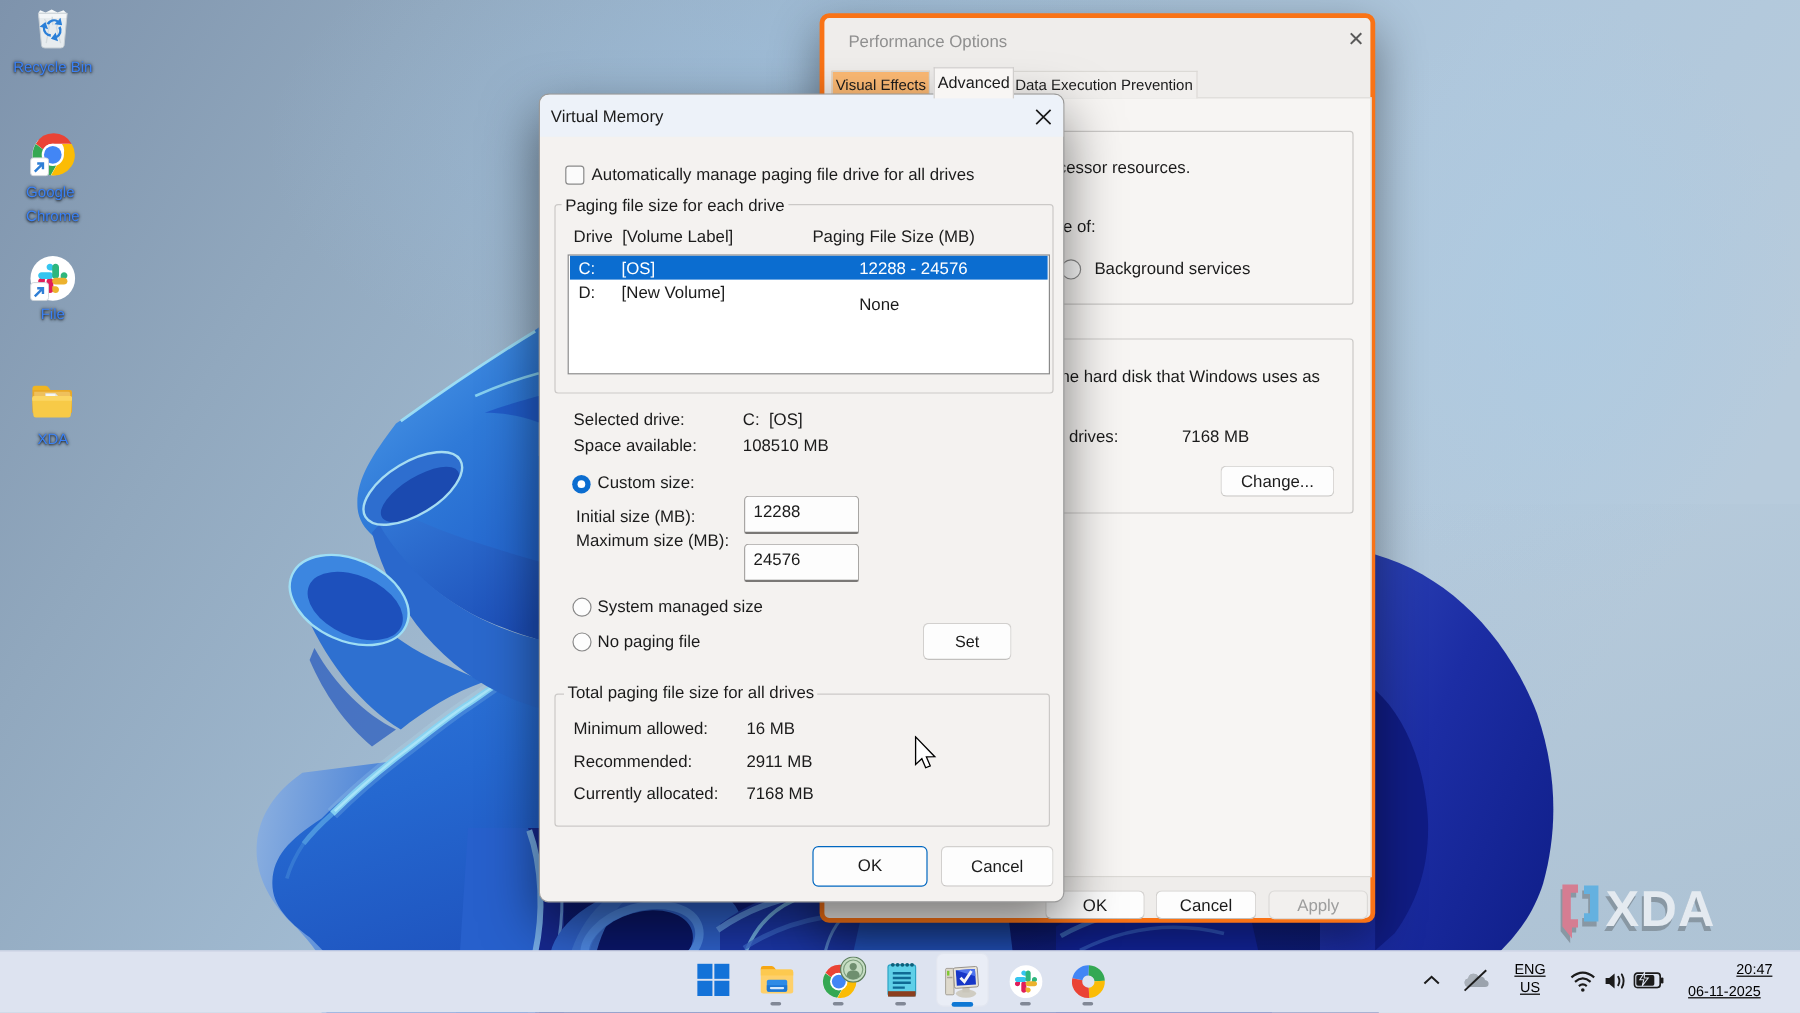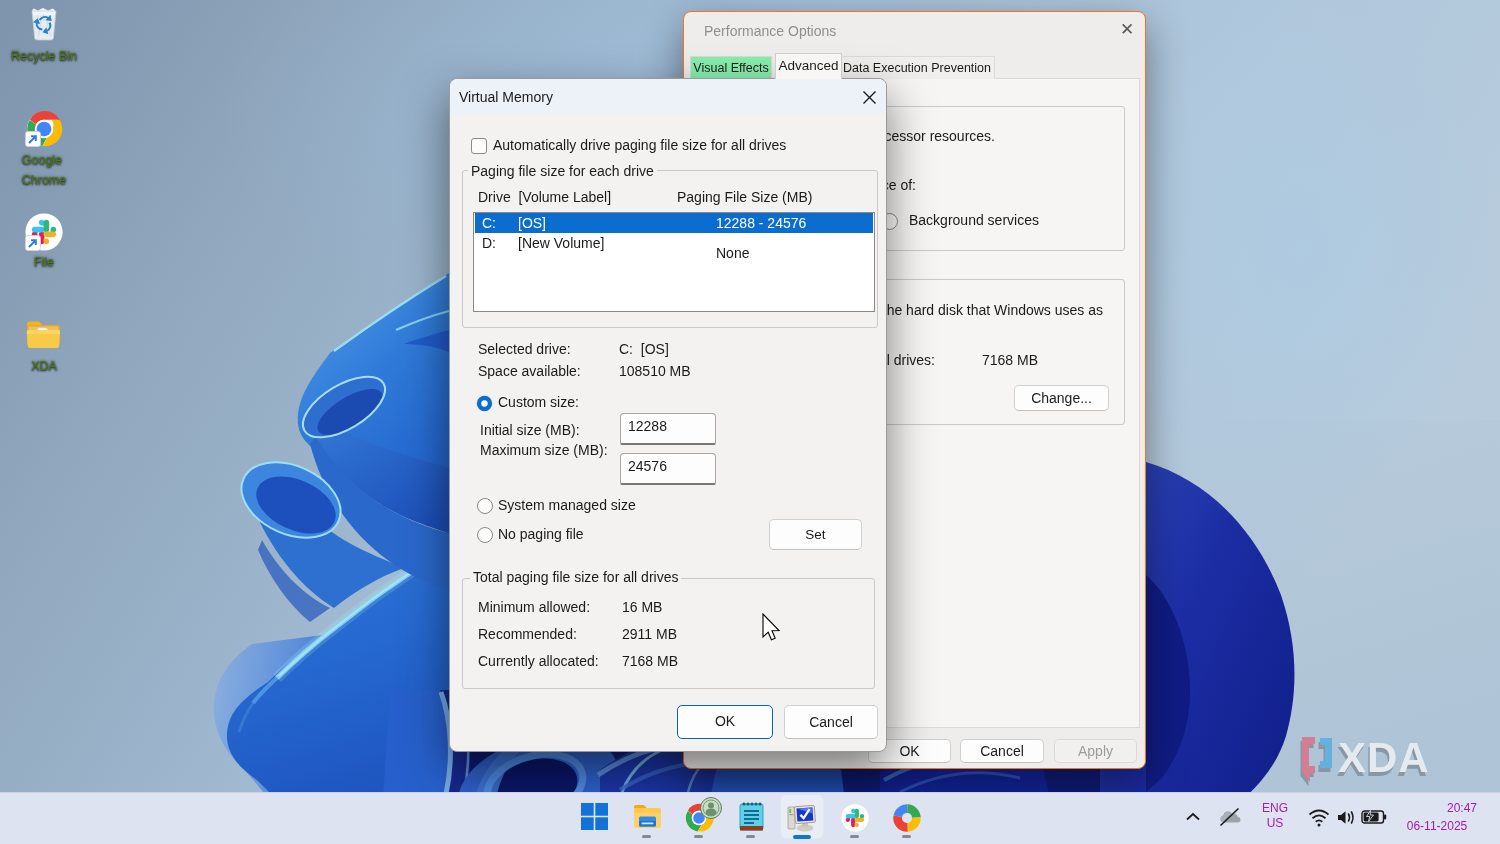--- a/index.html
+++ b/index.html
@@ -2,41 +2,41 @@
 <html><head>
 <meta charset="utf-8">
 <style>
 html,body{margin:0;padding:0;}
 body{width:1500px;height:844px;overflow:hidden;position:relative;
   font-family:"Liberation Sans",sans-serif;}
 #screen{position:absolute;left:0;top:0;width:1500px;height:844px;overflow:hidden;}
 .abs{position:absolute;}
 
 #wall{position:absolute;left:0;top:0;}
-.dlabel{position:absolute;color:#4d7c0f;font-size:12.5px;line-height:15px;
+.dlabel{position:absolute;color:#3b82f6;font-size:12.5px;line-height:15px;
   text-shadow:0 1px 2px rgba(0,0,0,.85),0 0 3px rgba(0,0,0,.6);white-space:nowrap;transform:translateX(-50%);}
 
 #perf{position:absolute;left:683px;top:11px;width:463px;height:758px;
-  background:#efedeb;border-radius:8px;border:1px solid #f97316;box-sizing:border-box;
+  background:#efedeb;border-radius:8px;border:4px solid #f97316;box-sizing:border-box;
   box-shadow:0 15px 40px rgba(0,0,0,.42);font-size:14px;color:#1b1b1b;}
 #vm{position:absolute;left:449px;top:78px;width:438px;height:674px;
   background:#f4f2f0;border-radius:8px;border:1px solid #9a9a9a;box-sizing:border-box;
   box-shadow:0 18px 45px rgba(0,0,0,.5);font-size:14px;color:#1b1b1b;}
 #vm .title{position:absolute;left:0;top:0;right:0;height:35px;background:#edf2f9;
   border-radius:8px 8px 0 0;}
 .groupbox{position:absolute;border:1px solid #cbc9c7;border-radius:3px;box-sizing:border-box;}
 .btn{position:absolute;background:#fdfdfd;border:1px solid #d2d0ce;border-bottom-color:#c2c0be;
   border-radius:5px;box-sizing:border-box;text-align:center;color:#1b1b1b;}
 .inp{position:absolute;background:#fdfdfd;border:1px solid #a8a6a4;border-bottom:2px solid #7a7876;
   border-radius:4px 4px 2px 2px;box-sizing:border-box;}
 
 #taskbar{position:absolute;left:0;top:792px;width:1500px;height:52px;background:#dde3f0;
   border-top:1px solid #ccd3e4;box-sizing:border-box;}
 .pill{position:absolute;top:42px;width:9px;height:3px;border-radius:2px;background:#818896;}
-.tray{color:#a21caf;font-size:12px;}
+.tray{color:#000000;font-size:12px;text-decoration:underline;}
 </style>
 </head>
 <body>
 <div id="screen">
 
 <svg id="wall" width="1500" height="844" viewBox="0 0 1500 844">
  <defs>
   <linearGradient id="sky" x1="0" y1="0" x2="1" y2="0.35">
     <stop offset="0" stop-color="#7e93ac"></stop>
     <stop offset="0.22" stop-color="#91a8be"></stop>
@@ -228,21 +228,21 @@
     <path d="M26 6 L38 6 L38 36 L26 36 L26 29 L31 29 L31 13 L26 13 Z" fill="#64b1e0"></path>
     <text x="44" y="40" font-family="Liberation Sans, sans-serif" font-weight="bold" font-size="42" letter-spacing="1" fill="#e4eaf0">XDA</text>
   </svg>
 </div>
 
 <div id="perf">
   <div class="abs" style="left:20px;top:11px;font-size:14px;color:#8f8f8f;">Performance Options</div>
   <div class="abs" style="left:434px;top:9px;width:18px;height:18px;color:#5a5a5a;font-size:17px;line-height:18px;text-align:center;">✕</div>
 
   <div class="abs" style="left:7px;top:66px;width:449px;height:650px;background:#f7f5f3;border:1px solid #dcdad6;box-sizing:border-box;"></div>
-  <div class="abs" style="left:6px;top:44px;width:82px;height:23px;background:#86efac;border:1px solid #dcdad6;border-bottom:none;box-sizing:border-box;text-align:center;line-height:22px;font-size:12.5px;white-space:nowrap;">Visual Effects</div>
+  <div class="abs" style="left:6px;top:44px;width:82px;height:23px;background:#fdba74;border:1px solid #dcdad6;border-bottom:none;box-sizing:border-box;text-align:center;line-height:22px;font-size:12.5px;white-space:nowrap;">Visual Effects</div>
   <div class="abs" style="left:91px;top:41px;width:67px;height:26px;background:#f8f6f4;border:1px solid #d0cecc;border-bottom:none;box-sizing:border-box;text-align:center;line-height:24px;font-size:13.5px;font-weight:400;white-space:nowrap;z-index:2;">Advanced</div>
   <div class="abs" style="left:155px;top:44px;width:156px;height:23px;background:#f1efed;border:1px solid #dcdad6;border-bottom:none;box-sizing:border-box;text-align:center;line-height:22px;font-size:12.5px;white-space:nowrap;">Data Execution Prevention</div>
 
   <div class="groupbox" style="left:17px;top:94px;width:424px;height:145px;background:#f7f5f3;"></div>
   <div class="abs" style="right:150px;top:116px;white-space:nowrap;">Choose how to allocate processor resources.</div>
   <div class="abs" style="right:229px;top:165px;white-space:nowrap;">Adjust for best performance of:</div>
   <div class="abs" style="left:197px;top:201px;width:17px;height:17px;border:1px solid #8a8a8a;border-radius:50%;background:#fdfdfd;box-sizing:border-box;"></div>
   <div class="abs" style="left:225px;top:200px;white-space:nowrap;">Background services</div>
 
   <div class="groupbox" style="left:17px;top:267px;width:424px;height:146px;background:#f7f5f3;"></div>
@@ -257,21 +257,21 @@
 </div>
 
 <div id="vm">
       <div class="title"></div>
   <div class="abs" style="left:9px;top:10px;font-size:14px;">Virtual Memory</div>
   <svg class="abs" style="left:412px;top:11px;" width="15" height="15" viewBox="0 0 15 15">
     <path d="M1.5 1.5 L13.5 13.5 M13.5 1.5 L1.5 13.5" stroke="#1b1b1b" stroke-width="1.4"></path>
       </svg>
 
   <div class="abs" style="left:21px;top:59px;width:16px;height:16px;border:1px solid #8a8a8a;border-radius:3px;background:#fbfbfb;box-sizing:border-box;"></div>
-  <div class="abs" style="left:43px;top:58px;white-space:nowrap;">Automatically drive paging file size for all drives</div>
+  <div class="abs" style="left:43px;top:58px;white-space:nowrap;">Automatically manage paging file drive for all drives</div>
 
   <div class="groupbox" style="left:12px;top:91px;width:416px;height:158px;background:#f4f2f0;"></div>
   <div class="abs" style="left:18px;top:84px;background:#f4f2f0;padding:0 3px;white-space:nowrap;">Paging file size for each drive</div>
   <div class="abs" style="left:28px;top:110px;white-space:nowrap;">Drive&nbsp; [Volume Label]</div>
   <div class="abs" style="left:227px;top:110px;white-space:nowrap;">Paging File Size (MB)</div>
   <div class="abs" style="left:23px;top:133px;width:402px;height:100px;background:#ffffff;border:1px solid #8a8a8a;box-sizing:border-box;overflow:hidden;">
     <div style="position:absolute;left:1px;top:0px;right:1px;height:20px;background:#0b6dd0;color:#fff;">
       <span style="position:absolute;left:7px;top:2px;">C:</span>
       <span style="position:absolute;left:43px;top:2px;">[OS]</span>
       <span style="position:absolute;left:241px;top:2px;">12288 - 24576</span>
@@ -299,21 +299,21 @@
       </div>
   <div class="abs" style="left:30px;top:363px;">Maximum size (MB):</div>
   <div class="inp" style="left:170px;top:374px;width:96px;height:32px;">
     <span style="position:absolute;left:7px;top:4px;">24576</span>
       </div>
 
   <div class="abs" style="left:27px;top:419px;width:16px;height:16px;border:1px solid #8a8a8a;border-radius:50%;background:#fdfdfd;box-sizing:border-box;"></div>
   <div class="abs" style="left:48px;top:418px;">System managed size</div>
   <div class="abs" style="left:27px;top:448px;width:16px;height:16px;border:1px solid #8a8a8a;border-radius:50%;background:#fdfdfd;box-sizing:border-box;"></div>
   <div class="abs" style="left:48px;top:447px;">No paging file</div>
-  <div class="btn" style="left:319px;top:440px;width:93px;height:31px;line-height:29px;font-size:13.5px;">Set</div>
+  <div class="btn" style="left:319px;top:440px;width:74px;height:31px;line-height:29px;font-size:13.5px;">Set</div>
 
   <div class="groupbox" style="left:12px;top:499px;width:413px;height:111px;background:#f4f2f0;"></div>
   <div class="abs" style="left:20px;top:490px;background:#f4f2f0;padding:0 3px;white-space:nowrap;">Total paging file size for all drives</div>
   <div class="abs" style="left:28px;top:520px;">Minimum allowed:</div>
   <div class="abs" style="left:172px;top:520px;">16 MB</div>
   <div class="abs" style="left:28px;top:547px;">Recommended:</div>
   <div class="abs" style="left:172px;top:547px;">2911 MB</div>
   <div class="abs" style="left:28px;top:574px;">Currently allocated:</div>
   <div class="abs" style="left:172px;top:574px;">7168 MB</div>
 

